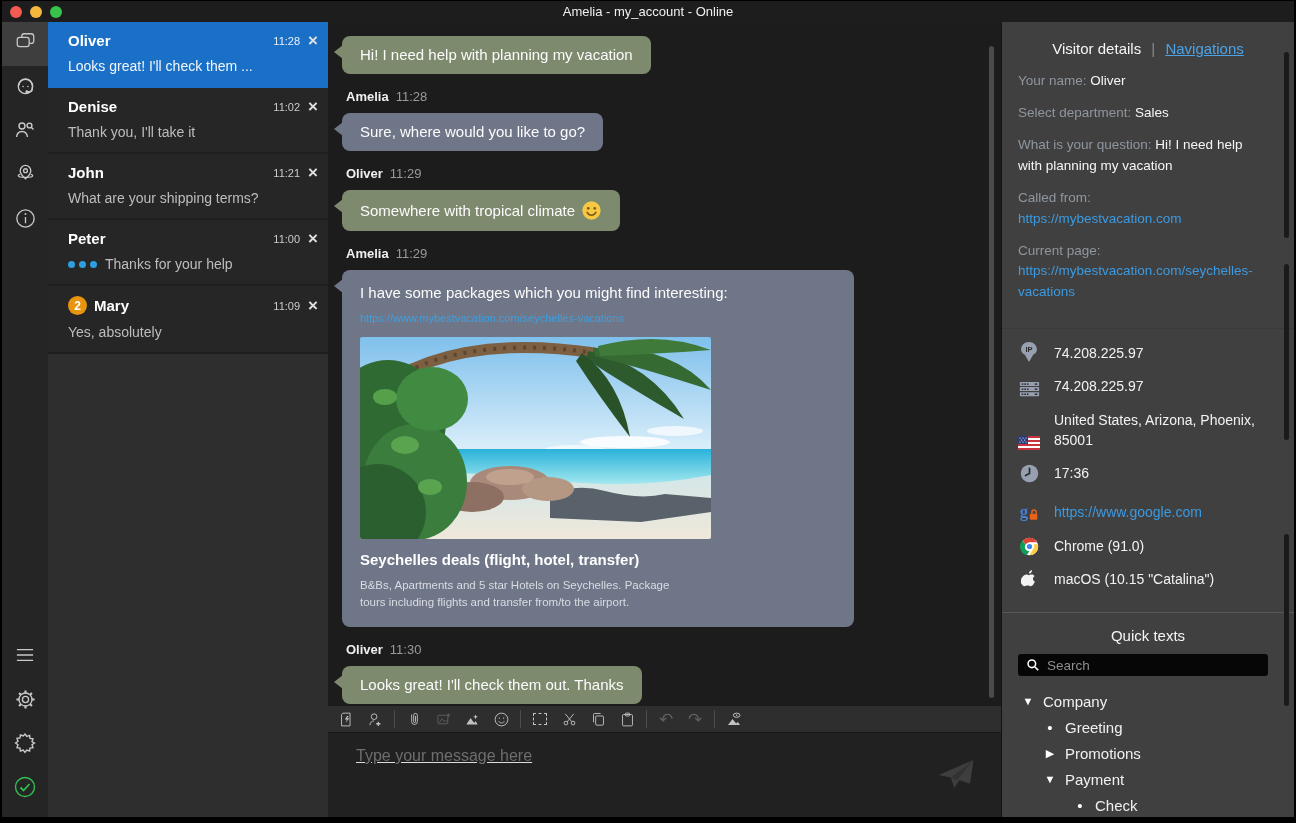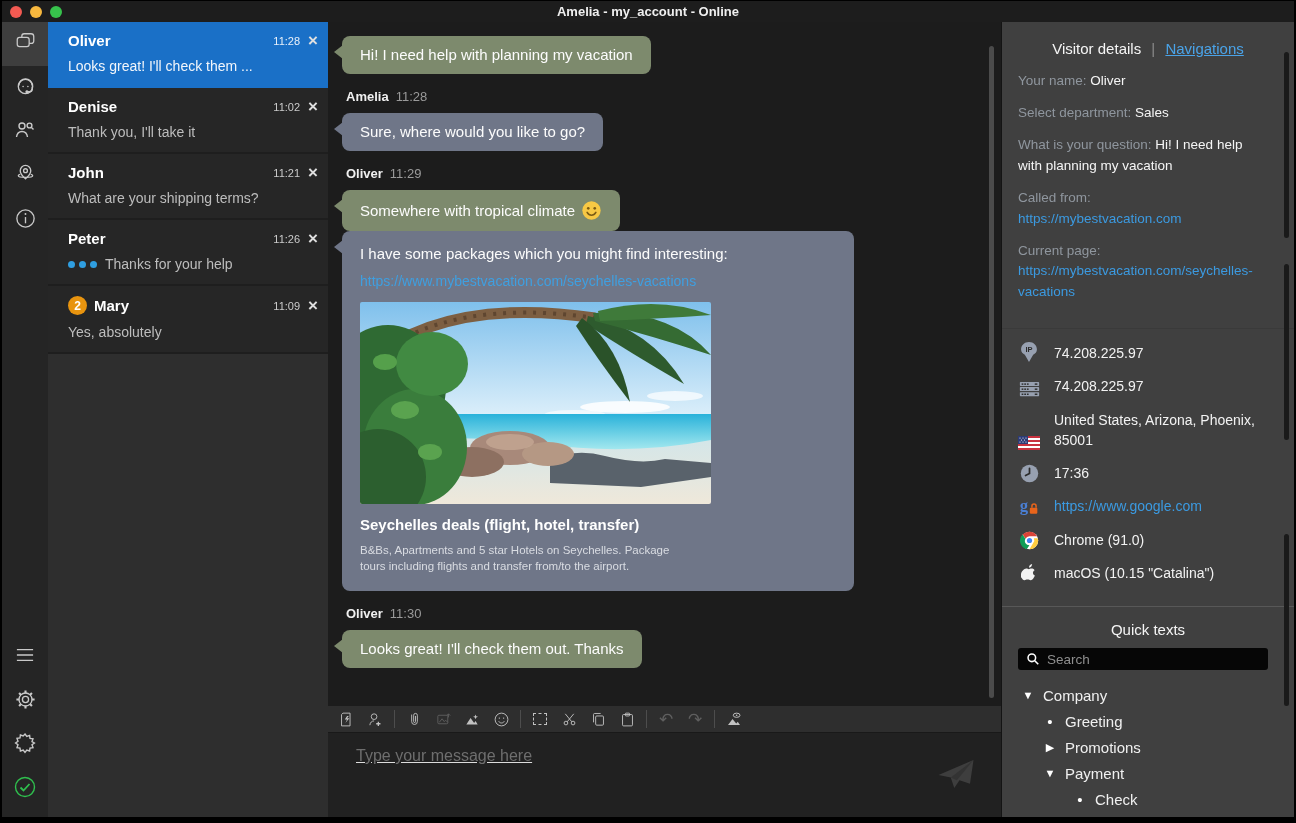--- a/index.html
+++ b/index.html
@@ -8,21 +8,21 @@
   .window { position:absolute; left:2px; top:1px; width:1292px; height:816px;
             background:#1c1c1c; display:flex; flex-direction:column; }
 
   
   .titlebar { height:21px; background:#1d1d1d; display:flex; align-items:center;
               position:relative; flex:0 0 auto; }
   .lights { display:flex; gap:8px; margin-left:8px; }
   .light { width:12px; height:12px; border-radius:50%; }
   .light.red{background:#f25a52;} .light.yellow{background:#f6b73e;} .light.green{background:#37c24c;}
   .title { position:absolute; left:0; right:0; text-align:center; color:#efefef;
-           font-size:13px; font-weight:bold; }
+           font-size:13px; font-weight:normal; }
 
   .app-body { flex:1; display:flex; min-height:0; }
 
   
   .rail { width:46px; background:#252525; display:flex; flex-direction:column; align-items:stretch; }
   .rail-btn { width:46px; height:44px; display:flex; align-items:center; justify-content:center; cursor:pointer; }
   .rail-btn.selected { background:#3e3e3e; }
   .rail svg { stroke:#c9c9c9; fill:none; stroke-width:1.4; }
   .rail-spacer { flex:1; }
   .rail-bottom { display:flex; flex-direction:column; gap:0; padding-bottom:6px; }
@@ -55,21 +55,21 @@
             color:#fcfcfc; font-size:15px; max-width:560px; }
   .bubble::before { content:""; position:absolute; left:-8px; top:9px;
             border-top:7px solid transparent; border-bottom:7px solid transparent; border-right:9px solid #000; }
   .bubble.visitor { background:#7d8a6d; }
   .bubble.visitor::before { border-right-color:#7d8a6d; }
   .bubble.agent { background:#6f7688; }
   .bubble.agent::before { border-right-color:#6f7688; }
   .bubble-row { line-height:1.2; }
   .bubble .emoji-svg { vertical-align:-5px; margin-left:6px; }
   .bubble.rich { padding:14px 18px 16px 18px; width:512px; max-width:512px; }
-  .bubble-link { display:block; color:#3f9fe0; margin-top:10px; font-size:14px; cursor:pointer; }
+  .bubble-link { display:block; color:#3f9fe0; margin-top:10px; font-size:11px; cursor:pointer; }
   .beach { margin-top:12px; display:block; border-radius:2px; }
   .card-title { margin-top:12px; font-size:15px; font-weight:bold; color:#fff; }
   .card-desc { margin-top:8px; font-size:11.5px; color:#d9dce2; width:330px; line-height:1.45; }
 
   .chat-scrollbar { position:absolute; right:7px; top:24px; width:5px; height:652px;
                     background:#4b4b4b; border-radius:3px; }
 
   
   .toolbar { flex:0 0 26px; background:#2e2e2e; display:flex; align-items:center; padding:0 8px; gap:9px; }
   .tb-btn { display:flex; align-items:center; justify-content:center; width:20px; height:20px; cursor:pointer;
@@ -96,21 +96,21 @@
   .vp-fields { padding:0 36px 12px 16px; }
   .vp-field { margin-bottom:11px; font-size:13.5px; line-height:1.55; }
   .vp-label { color:#8f969e; }
   .vp-value { color:#f5f5f5; }
   .vp-value.link { color:#3b9ae1; cursor:pointer; }
   .vp-div1 { border-top:1px solid #3a3a3a; margin:2px 0 12px 0; }
   .vp-info { padding:0 24px 6px 16px; }
   .vp-row { display:flex; align-items:flex-end; gap:14px; margin-bottom:13px; font-size:14px; color:#f2f2f2;
             line-height:1.45; }
   .vp-row .ic { flex:0 0 22px; display:flex; justify-content:center; margin-top:0px; }
-  .vp-row .txt.link { color:#3b9ae1; cursor:pointer; }
+  .vp-row .txt.link { color:#3b9ae1; cursor:pointer;margin-top:6px; }
   .vp-div2 { border-top:1px solid #585858; margin:4px 0 0 0; }
   .qt-title { text-align:center; color:#f5f5f5; font-size:15px; padding:14px 0 10px 0; }
   .qt-search { margin:0 26px 12px 16px; background:#060606; border-radius:3px; height:22px;
                display:flex; align-items:center; padding:0 8px; gap:7px; }
   .qt-search input { flex:1; background:transparent; border:none; outline:none; color:#cfcfcf; font-size:13.5px; }
   .qt-search input::placeholder { color:#8e8e8e; }
   .qt-tree { flex:1; overflow:hidden; padding-left:16px; }
   .qt-row { display:flex; align-items:center; height:26px; color:#f0f0f0; font-size:15px; cursor:pointer; }
   .qt-row .g { width:16px; text-align:center; margin-right:7px; font-size:11px; color:#fff; }
   .qt-row .g.bullet { font-size:15px; }
@@ -230,21 +230,21 @@
           <span class="ci-time">11:21</span>
           <span class="ci-close">×</span>
         </div>
         <div class="ci-preview">
             <span>What are your shipping terms?</span>
           </div>
       </div>
       <div class="chat-item">
         <div class="ci-top">
           <span class="ci-name">Peter</span>
-          <span class="ci-time">11:26</span>
+          <span class="ci-time">11:00</span>
           <span class="ci-close">×</span>
         </div>
         <div class="ci-preview">
           <span class="typing-dots">
               <i></i>
               <i></i>
               <i></i>
             </span>
           <span>Thanks for your help</span>
         </div>
@@ -288,20 +288,23 @@
           <div class="bubble visitor">
             <span>Somewhere with tropical climate</span><svg class="emoji-svg" width="21" height="21" viewBox="0 0 24 24">
                 <circle cx="12" cy="12" r="10.5" fill="#f7c844"></circle>
                 <circle cx="8.3" cy="9.5" r="1.5" fill="#7a5a14"></circle>
                 <circle cx="15.7" cy="9.5" r="1.5" fill="#7a5a14"></circle>
                 <path d="M7 14.2c1.3 2.2 3 3.2 5 3.2s3.7-1 5-3.2" fill="none" stroke="#7a5a14" stroke-width="1.8" stroke-linecap="round"></path>
               </svg>
           </div>
         </div>
 
+        <div class="msg-author">
+          <b>Amelia</b><span class="t">11:29</span>
+        </div>
         <div class="bubble-row">
           <div class="bubble agent rich">
             <span>I have some packages which you might find interesting:</span>
             <span class="bubble-link">https://www.mybestvacation.com/seychelles-vacations</span>
             <svg class="beach" width="351" height="202" viewBox="0 0 351 202">
               <defs>
                 <linearGradient id="sky" x1="0" y1="0" x2="0" y2="1">
                     <stop offset="0" stop-color="#7fc0ec"></stop>
                     <stop offset="1" stop-color="#e2f2fb"></stop>
                   </linearGradient>

